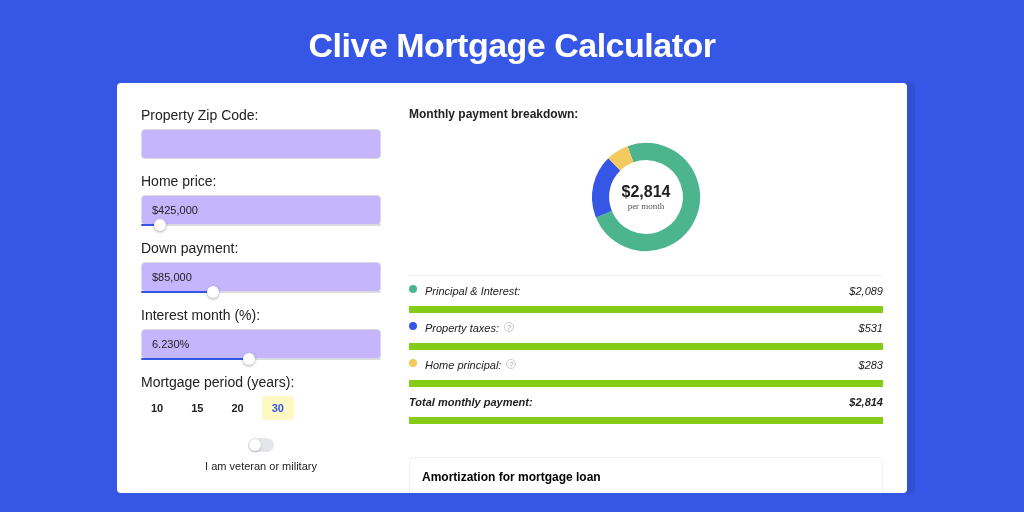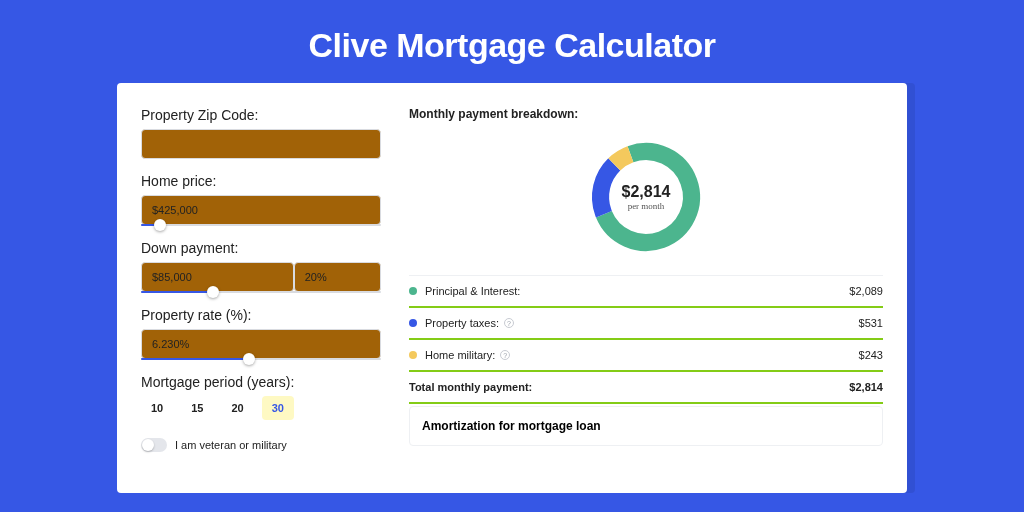--- a/index.html
+++ b/index.html
@@ -39,21 +39,21 @@
     margin-bottom: 6px;
   }
   .text-input {
     width: 100%;
     height: 30px;
     border: 1px solid #d9dbe0;
     border-radius: 4px;
     padding: 0 10px;
     font-size: 11px;
     color: #222;
-    background: #a16207;
+    background: #c4b5fd;
   }
   .field { margin-bottom: 14px; }
 
   .slider-wrap { position: relative; margin-top: -1px; }
   .slider-track {
     height: 2px;
     background: #d9dbe0;
     border-radius: 2px;
   }
   .slider-fill {
@@ -86,21 +86,21 @@
     background: transparent;
     color: #222;
     cursor: pointer;
     border-radius: 4px;
   }
   .period-btn.active {
     background: #fef9c3;
     color: #3657E5;
   }
 
-  .toggle-row { display: flex; align-items: center; gap: 8px; margin-top: 18px; }
+  .toggle-row { display: flex; align-items: center; gap: 8px; margin-top: 18px; flex-direction: column; }
   .toggle {
     width: 26px; height: 14px;
     background: #e4e6eb;
     border-radius: 8px;
     position: relative;
     cursor: pointer;
   }
   .toggle-knob {
     width: 12px; height: 12px;
     background: #fff;
@@ -134,23 +134,23 @@
     left: 50%; top: 50%;
     transform: translate(-50%, -50%);
     text-align: center;
   }
   .donut-value { font-size: 16px; font-weight: 700; color: #222; }
   .donut-sub { font-size: 9px; color: #555; font-family: Liberation Serif, serif; }
 
   .legend { border-top: 1px solid #eef0f3; }
   .legend-row {
     display: flex;
-    align-items: center;
     padding: 9px 0;
-    border-bottom: 2px solid #84cc16;
+    border-bottom: 7px solid #84cc16;
+    font-style: italic;
   }
   .legend-row.total { font-weight: 700; }
   .dot {
     width: 8px; height: 8px;
     border-radius: 50%;
     margin-right: 8px;
     flex-shrink: 0;
   }
   .legend-label { font-size: 11px; color: #222; }
   .info-icon {
@@ -166,21 +166,21 @@
   }
   .legend-value {
     margin-left: auto;
     font-size: 11px;
     color: #222;
   }
   .amort-box {
     border: 1px solid #eef0f3;
     border-radius: 4px;
     padding: 12px 12px 4px 12px;
-    margin-top: 2px;
+    margin-top: 33px;
   }
   .amort-title { font-size: 12px; font-weight: 700; margin-bottom: 8px; }
   .amort-text { font-size: 10px; color: #444; line-height: 1.4; }
 </style>
 </head>
 <body>
 
 <h1 class="page-title">Clive Mortgage Calculator</h1>
 
 <div class="card">
@@ -199,31 +199,30 @@
         <div class="slider-track"></div>
         <div class="slider-fill" id="hp-fill" style="width: 8%;"></div>
         <div class="slider-thumb" id="hp-thumb" style="left: calc(8% - 6px);"></div>
       </div>
     </div>
 
     <div class="field">
       <div class="field-label">Down payment:</div>
       <div class="row">
         <input class="text-input" type="text" value="$85,000" style="">
-        <input class="text-input" type="text" value="20%" style="">
       </div>
       <div class="slider-wrap">
         <div class="slider-track"></div>
         <div class="slider-fill" id="dp-fill" style="width: 30%;"></div>
         <div class="slider-thumb" id="dp-thumb" style="left: calc(30% - 6px);"></div>
       </div>
     </div>
 
     <div class="field">
-      <div class="field-label">Property rate (%):</div>
+      <div class="field-label">Interest month (%):</div>
       <input class="text-input" type="text" value="6.230%" style="">
       <div class="slider-wrap">
         <div class="slider-track"></div>
         <div class="slider-fill" id="ir-fill" style="width: 45%;"></div>
         <div class="slider-thumb" id="ir-thumb" style="left: calc(45% - 6px);"></div>
       </div>
     </div>
 
     <div class="field">
       <div class="field-label">Mortgage period (years):</div>
@@ -270,23 +269,23 @@
           <span class="legend-value">$2,089</span>
         </div>
         <div class="legend-row">
           <span class="dot" style="background: rgb(54, 87, 229);"></span>
           <span class="legend-label">Property taxes:</span>
           <span class="info-icon">?</span>
           <span class="legend-value">$531</span>
         </div>
         <div class="legend-row">
           <span class="dot" style="background: rgb(244, 201, 93);"></span>
-          <span class="legend-label">Home military:</span>
+          <span class="legend-label">Home principal:</span>
           <span class="info-icon">?</span>
-          <span class="legend-value">$243</span>
+          <span class="legend-value">$283</span>
         </div>
         <div class="legend-row total">
           <span class="legend-label">Total monthly payment:</span>
           <span class="legend-value">$2,814</span>
         </div>
       </div>
 
     <div class="amort-box">
       <div class="amort-title">Amortization for mortgage loan</div>
     </div>

